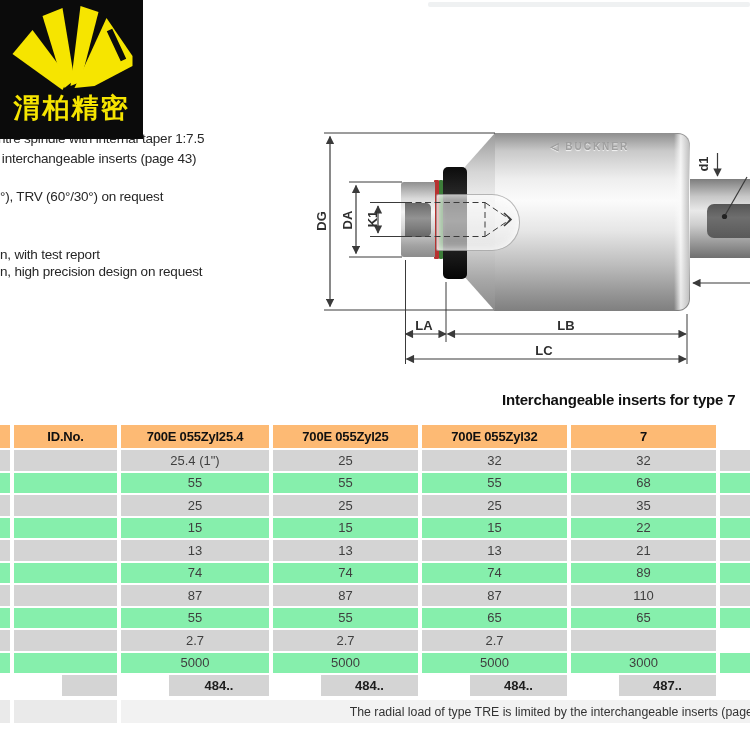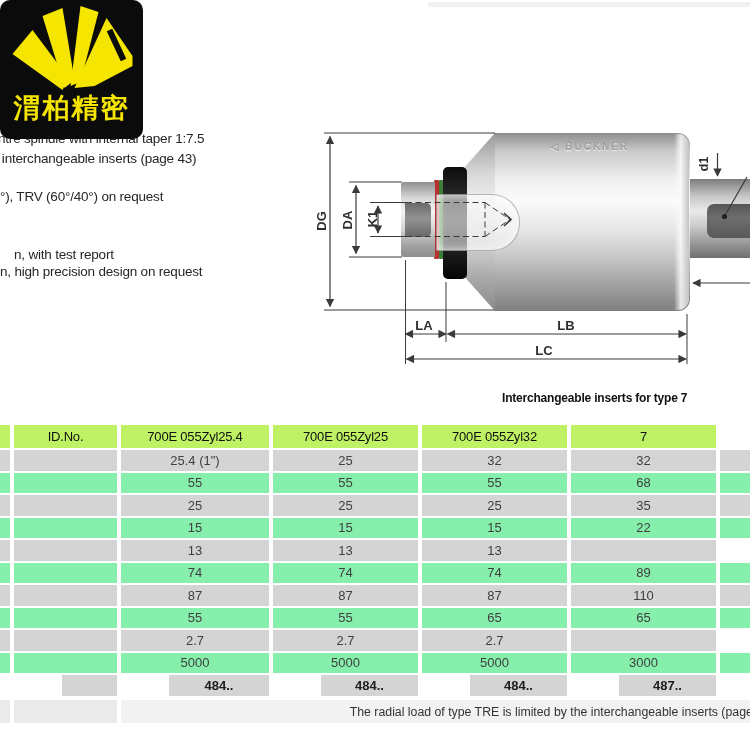--- a/index.html
+++ b/index.html
@@ -3,21 +3,21 @@
 <meta charset="utf-8">
 <style>
   html,body{margin:0;padding:0;}
   body{
     width:750px;height:750px;overflow:hidden;position:relative;background:#fff;
     font-family:"Liberation Sans",sans-serif;color:#2d2d2d;
   }
   .abs{position:absolute;}
 
   
-  .logo{left:0;top:0;width:143px;height:139px;background:#0b0b0b;z-index:30;border-radius:10px;}
+  .logo{left:0;top:0;width:143px;height:139px;background:#0b0b0b;z-index:30;}
   .logo-cn{position:absolute;left:0;top:90px;width:143px;text-align:center;
     font-size:27px;font-weight:bold;color:#f6e500;letter-spacing:2px;white-space:nowrap;}
 
   
   .intro-line{position:absolute;font-size:13.5px;letter-spacing:-0.2px;color:#262626;white-space:nowrap;z-index:10;}
 
   
   .metal-body{left:494px;top:133px;width:196px;height:178px;border-radius:0 12px 12px 0;
     background:linear-gradient(180deg,#8e8e8e 0%,#c9c9c9 10%,#efefef 26%,#fbfbfb 38%,#e6e6e6 55%,#bdbdbd 74%,#969696 90%,#7f7f7f 100%);}
   .body-endface{left:674px;top:134px;width:15px;height:176px;border-radius:0 11px 11px 0;
@@ -42,50 +42,50 @@
     background:linear-gradient(180deg,#565656,#6e6e6e 40%,#595959);}
   .engraving{left:520px;top:141px;width:140px;text-align:center;font-size:10px;font-weight:bold;
     letter-spacing:2px;color:#a0a0a0;z-index:6;
     text-shadow:0 1px 1px rgba(255,255,255,0.85),0 -0.5px 0 rgba(90,90,90,0.45);}
   svg.dims{left:295px;top:110px;z-index:8;}
   svg.dims text{font-family:"Liberation Sans",sans-serif;font-size:13px;font-weight:bold;fill:#2f2f2f;}
 
   .top-band{left:428px;top:2px;width:322px;height:5px;background:#eff1f2;border-radius:2px;}
 
   
-  .section-heading{left:502px;top:391px;font-size:12px;font-weight:bold;color:#111;
+  .section-heading{left:502px;top:391px;font-size:15px;font-weight:bold;color:#111;
     letter-spacing:-0.2px;white-space:nowrap;}
 
   
   .insert-table{left:0;top:425px;width:780px;}
   .trow{display:grid;grid-template-columns:10px 103px 148px 145px 145px 145px 44px;
     column-gap:4px;height:20.5px;margin-bottom:2px;}
   .trow.head{height:23px;}
   .tcell{display:flex;align-items:center;justify-content:center;font-size:13px;color:#3f3f3f;
     overflow:hidden;white-space:nowrap;}
-  .head .tcell{background:#bef264;font-weight:normal;color:#101010;letter-spacing:-0.2px;}
+  .head .tcell{background:#fdba74;font-weight:bold;color:#101010;letter-spacing:-0.2px;}
   .trow.dark .tcell{background:#d4d4d4;}
   .trow.light .tcell{background:#86efac;}
   .trow.bold .tcell{font-weight:bold;color:#1d1d1d;margin-left:48px;}
 
   .table-footer{left:0;top:700px;width:780px;display:grid;
     grid-template-columns:10px 103px 659px;column-gap:4px;height:23px;}
   .table-footer .pad{background:#eaeaea;}
   .footer-note{background:#f2f2f2;display:flex;align-items:center;justify-content:flex-end;
     padding-right:6px;font-size:12.3px;color:#333;}
 </style>
 </head>
 <body>
 
 <div class="abs top-band"></div>
 
 <div class="intro-line" style="left:-2px;top:131px;">ntre spindle with internal taper 1:7.5</div>
 <div class="intro-line" style="left:-6px;top:151px;">r interchangeable inserts (page 43)</div>
-<div class="intro-line" style="left:0px;top:189px;">°), TRV (60°/40°) on request</div>
-<div class="intro-line" style="left:14px;top:247px;">n, with test report</div>
+<div class="intro-line" style="left:0px;top:189px;">°), TRV (60°/30°) on request</div>
+<div class="intro-line" style="left:0px;top:247px;">n, with test report</div>
 <div class="intro-line" style="left:0px;top:264px;">n, high precision design on request</div>
 
 <div class="abs logo">
   <svg width="131" height="88" viewBox="0 0 130 88" style="position:absolute;left:6px;top:4px;">
     <path d="M56,86 L6,50 L26,26 L62,74 Z" fill="#f6e500"></path>
     <path d="M58,84 L36,12 L56,4 L68,76 Z" fill="#f6e500"></path>
     <path d="M64,82 L74,2 L92,8 L74,78 Z" fill="#f6e500"></path>
     <path d="M68,84 L100,14 L126,52 L126,62 L88,82 Z" fill="#f6e500"></path>
     <path d="M103,26 L117,56" stroke="#0b0b0b" stroke-width="6"></path>
   </svg>
@@ -204,20 +204,21 @@
         <div class="tcell">15</div>
         <div class="tcell">22</div>
         <div class="tcell"></div>
       </div>
       <div class="trow dark">
         <div class="tcell"></div>
         <div class="tcell"></div>
         <div class="tcell">13</div>
         <div class="tcell">13</div>
         <div class="tcell">13</div>
+        <div class="tcell">21</div>
         <div class="tcell"></div>
       </div>
       <div class="trow light">
         <div class="tcell"></div>
         <div class="tcell"></div>
         <div class="tcell">74</div>
         <div class="tcell">74</div>
         <div class="tcell">74</div>
         <div class="tcell">89</div>
         <div class="tcell"></div>

